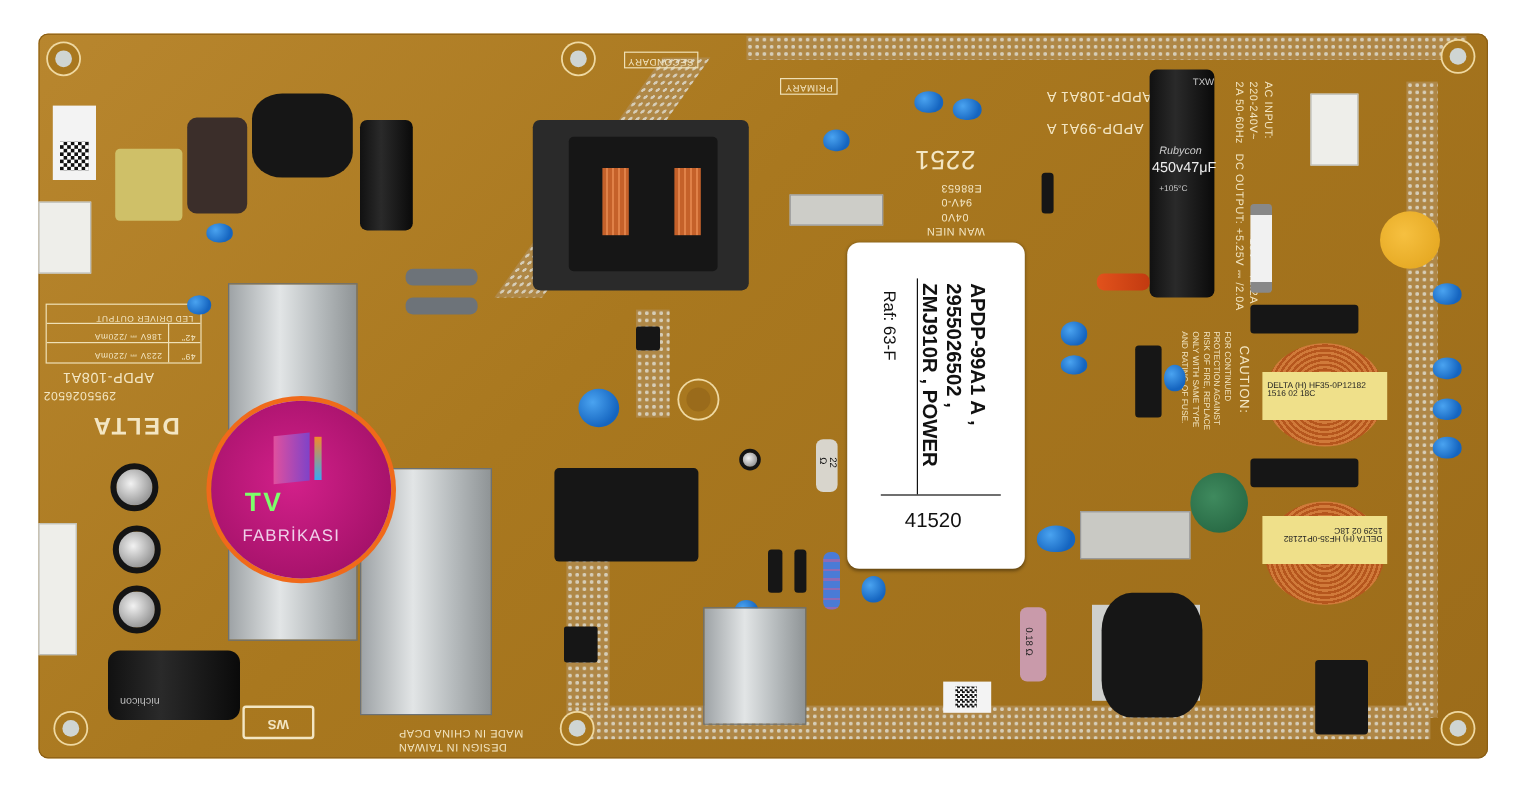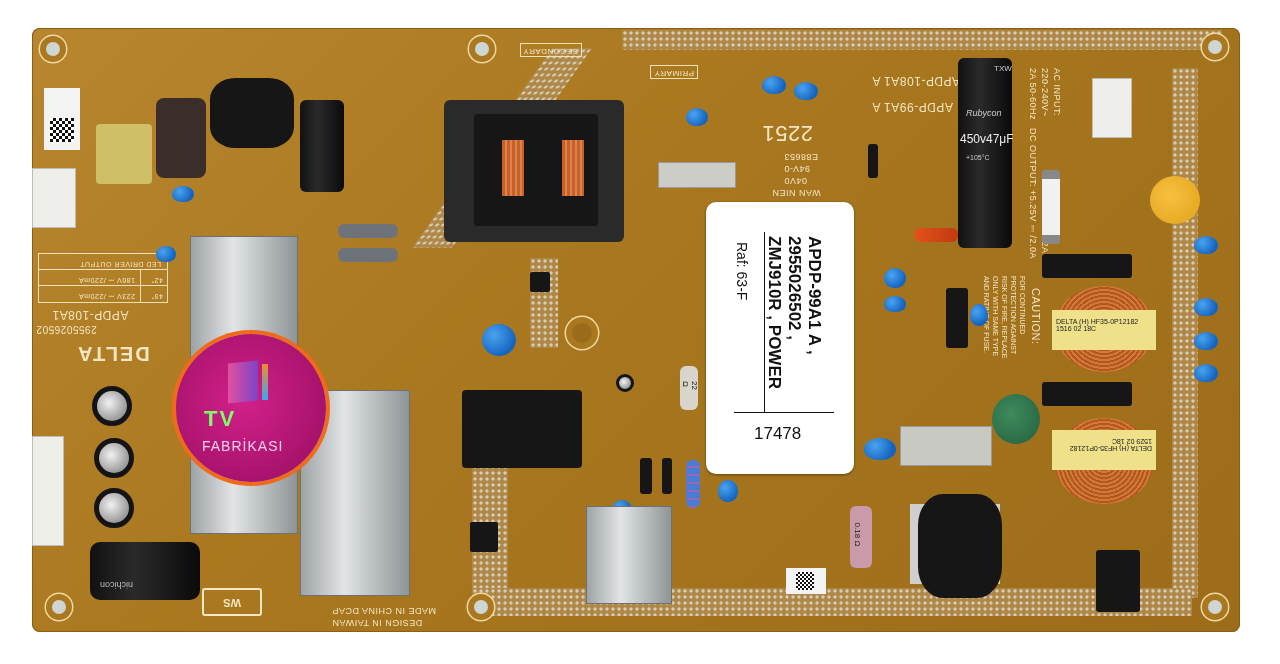--- a/index.html
+++ b/index.html
@@ -85,21 +85,21 @@
   </div>
 
   <div class="black" style="left:412px;top:72px;width:180px;height:142px;border-radius:6px;background:#2a2a2a;">
     <div class="black" style="left:30px;top:14px;width:124px;height:112px;border-radius:4px;"></div>
     <div style="position:absolute;left:58px;top:40px;width:22px;height:56px;background:repeating-linear-gradient(90deg,#c5612a 0 3px,#e08148 3px 5px);"></div>
     <div style="position:absolute;left:118px;top:40px;width:22px;height:56px;background:repeating-linear-gradient(90deg,#c5612a 0 3px,#e08148 3px 5px);"></div>
   </div>
 
   <div class="elec" style="left:926px;top:30px;width:54px;height:190px;">
     <div class="vtext" style="left:36px;top:6px;color:#ccc;font-size:8px;transform:none;">TXW</div>
-    <div class="vtext" style="left:8px;top:50px;color:#ccc;font-size:9px;font-style:italic;transform:none;">Rubycon</div>
+    <div class="vtext" style="left:8px;top:62px;color:#ccc;font-size:9px;font-style:italic;transform:none;">Rubycon</div>
     <div class="vtext" style="left:2px;top:74px;color:#eee;font-size:12px;transform:none;">450v47μF</div>
     <div class="vtext" style="left:8px;top:96px;color:#ccc;font-size:7px;transform:none;">+105°C</div>
   </div>
 
   <div style="position:absolute;left:1010px;top:142px;width:18px;height:74px;background:linear-gradient(180deg,#888 0 12%,#f1f1f1 12% 88%,#888 88%);border-radius:3px;"></div>
 
   <div style="position:absolute;left:1118px;top:148px;width:50px;height:48px;border-radius:50%;background:radial-gradient(circle at 40% 40%,#f6c040,#e1a21a);"></div>
 
   <div class="connector" style="left:1060px;top:50px;width:38px;height:58px;"></div>
 
@@ -195,21 +195,21 @@
 
 <div class="label" style="left:706px;top:202px;width:148px;height:272px;">
   <div style="position:absolute;left:118px;top:34px;transform:rotate(90deg);transform-origin:left top;white-space:nowrap;font-size:17px;font-weight:bold;line-height:20px;color:#111;">
     <div>APDP-99A1 A ,</div>
     <div>2955026502 ,</div>
     <div>ZMJ910R , POWER</div>
   </div>
   <div style="position:absolute;left:58px;top:30px;height:180px;border-left:1.5px solid #111;"></div>
   <div style="position:absolute;left:28px;top:210px;width:100px;border-top:1.5px solid #111;"></div>
   <div style="position:absolute;left:44px;top:40px;transform:rotate(90deg);transform-origin:left top;white-space:nowrap;font-size:14px;color:#111;">Raf: 63-F</div>
-  <div style="position:absolute;left:48px;top:222px;font-size:17px;color:#111;">17478</div>
+  <div style="position:absolute;left:48px;top:222px;font-size:17px;color:#111;">41520</div>
 </div>
 
 <div style="position:absolute;left:176px;top:334px;width:150px;height:148px;border-radius:50%;background:radial-gradient(circle at 45% 45%,#d3208a,#a5126a 75%);box-shadow:0 0 0 4px #f06a1a;">
   <div style="position:absolute;left:52px;top:28px;width:30px;height:40px;background:linear-gradient(90deg,#e0509e,#7f43c8);transform:skewY(-6deg);"></div>
   <div style="position:absolute;left:86px;top:30px;width:6px;height:36px;background:linear-gradient(180deg,#f28a2a,#3aa8f0);"></div>
   <div style="position:absolute;left:28px;top:72px;font-size:22px;font-weight:bold;color:#7dff6a;letter-spacing:2px;">TV</div>
   <div style="position:absolute;left:26px;top:104px;font-size:14px;color:#f0d0ea;letter-spacing:1px;">FABRİKASI</div>
 </div>
 
 </body></html>

